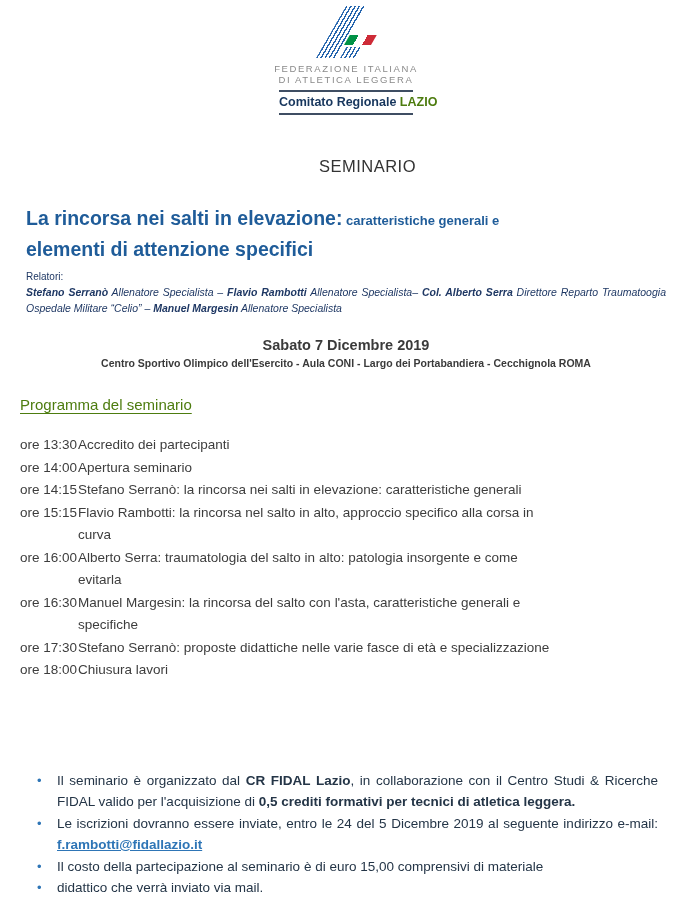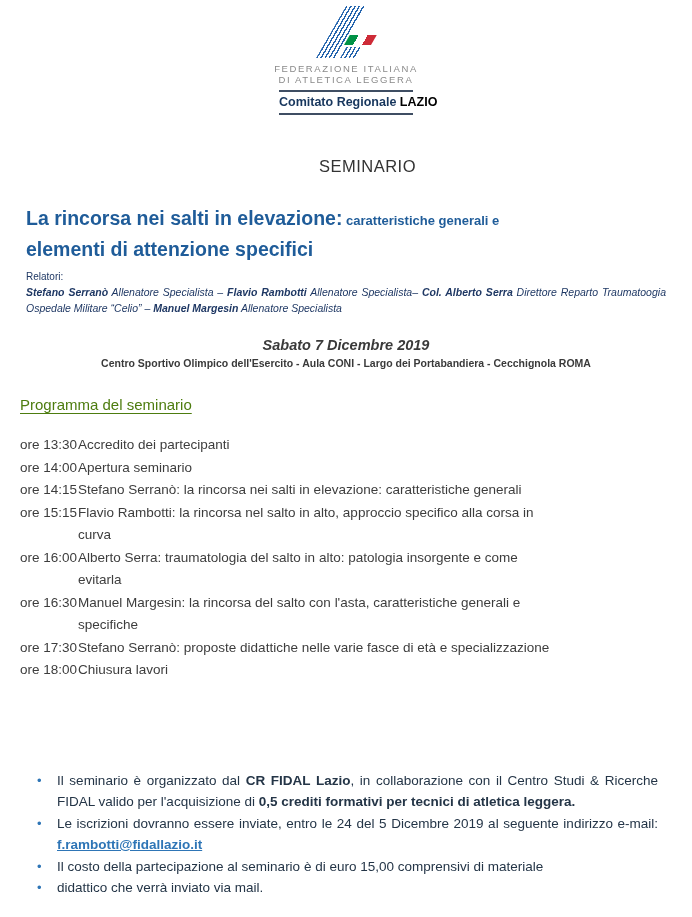--- a/index.html
+++ b/index.html
@@ -24,35 +24,35 @@
     position:absolute;left:36px;top:41px;width:15px;height:11px;
     transform:skewX(-30deg);transform-origin:bottom left;
     background:repeating-linear-gradient(90deg,#2565ae 0 1.6px,rgba(0,0,0,0) 1.6px 4.2px);
   }
   .org-line{font-size:9.5px;line-height:11px;letter-spacing:1.6px;color:#8a8a8a;}
   .committee{
     width:134px;margin:5px auto 0;padding:3px 0 4px;
     border-top:2px solid #3f4e63;border-bottom:2px solid #3f4e63;
     font-size:12.5px;font-weight:700;color:#17365d;white-space:nowrap;
   }
-  .committee .region{color:#000000;}
+  .committee .region{color:#4d7c0f;}
   
   .sem-heading{margin-top:42px;text-align:center;font-size:16.5px;letter-spacing:.5px;color:#333333;margin-left:43px;}
   .title{margin:27px 26px 0;color:#1f5c99;font-weight:700;}
   .t-line1{line-height:31px;}
   .t-line2{line-height:27px;font-size:19.5px;}
   .t-big{font-size:19.5px;}
   .t-small{font-size:13px;}
   
   .relatori{margin:7px 26px 4px;color:#1f3864;}
   .rel-label{font-size:10px;line-height:13px;}
   .speakers{margin:1px 0 0;font-size:10.5px;line-height:16px;font-style:italic;text-align:justify;}
   .speakers .spn{font-weight:700;}
   
-  .event-date{margin-top:21px;text-align:center;font-size:14.5px;font-weight:700;color:#3a3a3a;font-style:italic;}
+  .event-date{margin-top:21px;text-align:center;font-size:14.5px;font-weight:700;color:#3a3a3a;}
   .event-loc{margin-top:4px;text-align:center;font-size:10.5px;font-weight:700;color:#3a3a3a;}
   
   .prog-heading{margin:27px 0 0 20px;font-size:15px;color:#4d7c0f;}
   .prog-heading span{text-decoration:underline;text-underline-offset:3px;}
   .prog-list{margin:21px 30px 0 20px;font-size:13.5px;color:#3d3d3d;}
   .prow{display:flex;line-height:22.5px;}
   .ptime{width:58px;flex:none;}
   .ptxt{flex:1;}
   
   .notes{margin:88px 34px 0 20px;}

